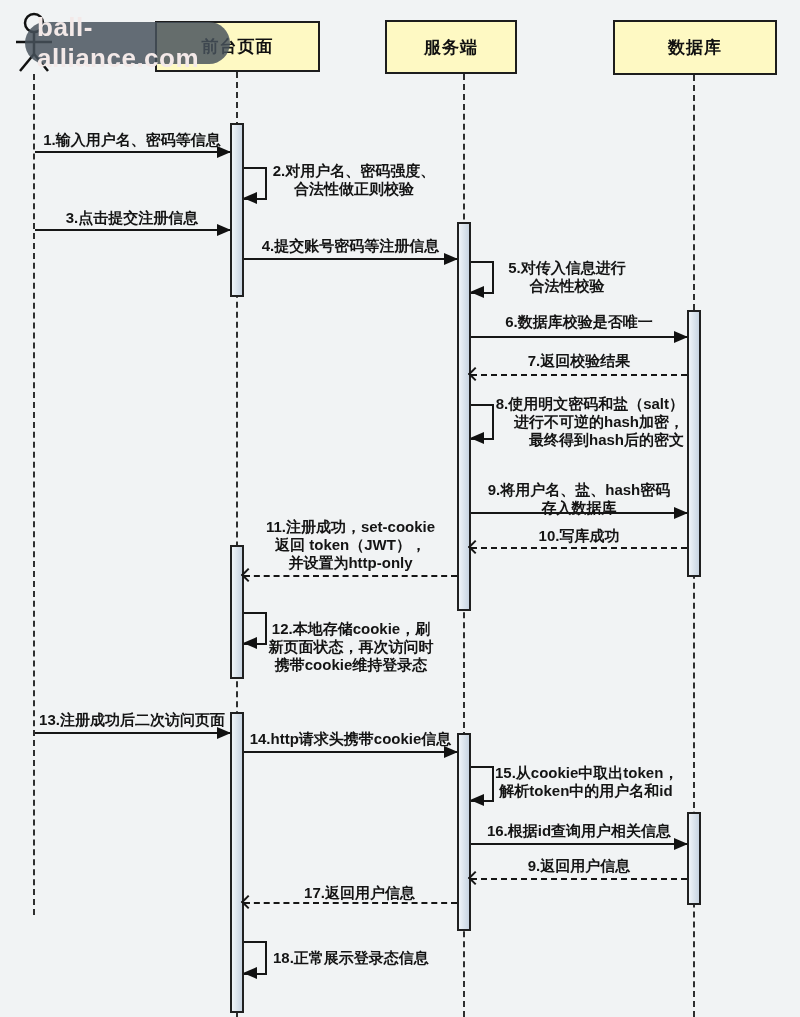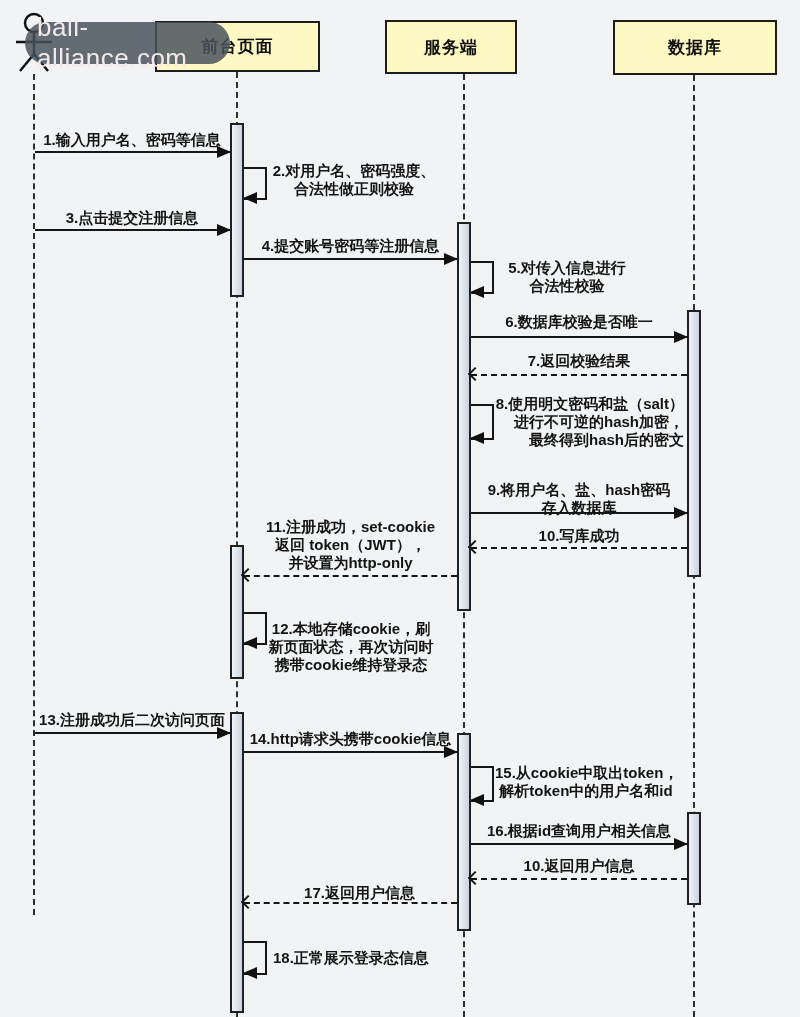--- a/index.html
+++ b/index.html
@@ -36,21 +36,21 @@
   
   .selfloop{position:absolute;width:23px;box-sizing:border-box;
             border:2px solid #161616;border-left:none;}
   .selfloop .head{position:absolute;left:-1px;bottom:-6px;width:0;height:0;
                   border-top:6px solid transparent;border-bottom:6px solid transparent;
                   border-right:14px solid #111;}
 
   
   .watermark{position:absolute;left:25px;top:22px;width:205px;height:42px;box-sizing:border-box;
              background:rgba(72,82,92,0.84);border-radius:21px;color:#f3e9e8;
-             font-size:26px;font-weight:400;display:flex;align-items:center;
+             font-size:26px;font-weight:700;display:flex;align-items:center;
              padding-left:12px;letter-spacing:0.5px;z-index:9;}
 
   .actor-svg{position:absolute;left:10px;top:11px;z-index:2;}
 </style>
 </head>
 <body>
 
 <div class="stage">
 
   <div class="lifeline" style="left:33px;top:74px;height:841px;"></div>
@@ -204,21 +204,21 @@
   </div>
 
   <div class="msg" style="left:471px;width:216px;top:822px;">
     <span>16.根据id查询用户相关信息</span>
   </div>
   <div class="arrow" style="left:471px;top:843px;width:216px;">
       <i class="head-r"></i>
     </div>
 
   <div class="msg" style="left:471px;width:216px;top:857px;">
-    <span>10.返回用户信息</span>
+    <span>9.返回用户信息</span>
   </div>
   <div class="arrow dashed" style="left:471px;top:878px;width:216px;">
       <i class="head-lo"></i>
     </div>
 
   <div class="msg" style="left:255px;width:209px;top:884px;">
     <span>17.返回用户信息</span>
   </div>
   <div class="arrow dashed" style="left:244px;top:902px;width:213px;">
       <i class="head-lo"></i>

